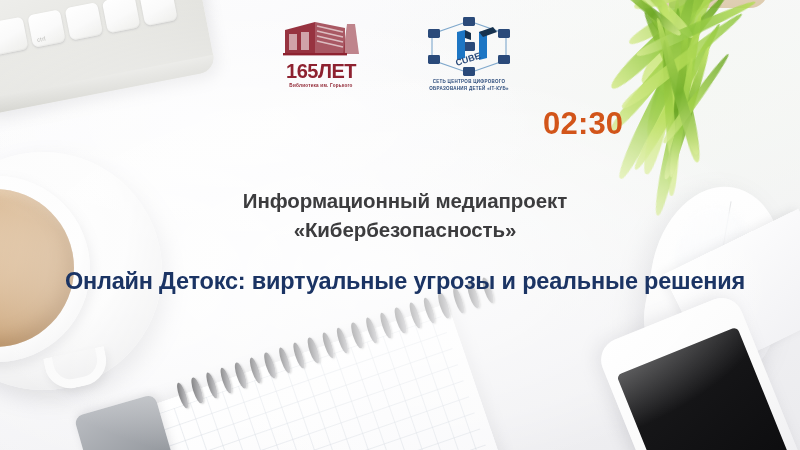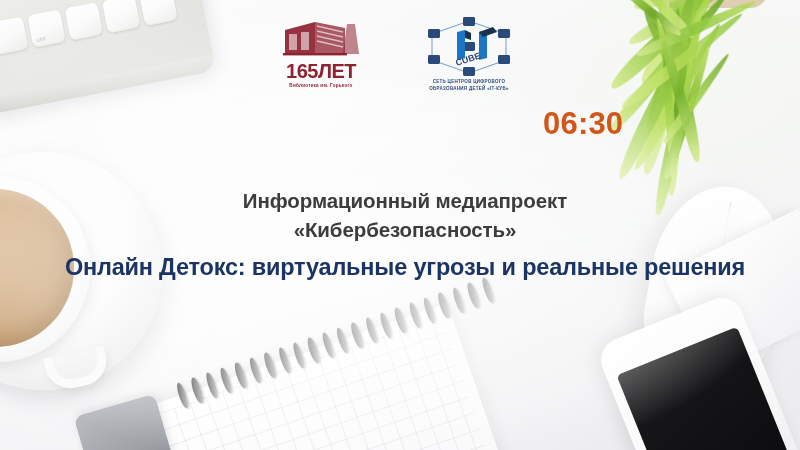--- a/index.html
+++ b/index.html
@@ -257,21 +257,21 @@
   
   .center-block {
     position: absolute; left: 60px; right: 50px; top: 186px;
     text-align: center;
   }
   .subtitle {
     font-size: 20.5px; font-weight: 700; color: #3c3c3e;
     line-height: 1.42; letter-spacing: -.1px;
   }
   .headline {
-    margin-top: 8px;
+    margin-top: 22px;
     font-size: 23.5px; font-weight: 700; color: #1b3464;
     line-height: 1.35; letter-spacing: -.2px;
   }
 
   .footer-org {
     position: absolute; left: 12px; top: 347px;
     font-size: 19px; font-weight: 700; color: #d2551a;
     letter-spacing: -.1px; white-space: nowrap;
   }
 </style>
@@ -424,21 +424,21 @@
             <text x="56" y="46" font-family="Liberation Sans, sans-serif" font-size="9" font-weight="700" fill="#2a4a7a" text-anchor="middle" transform="rotate(-18 56 46)">CUBE</text>
           </svg>
         </div>
         <div class="cube-sub">
           <div>СЕТЬ ЦЕНТРОВ ЦИФРОВОГО</div>
           <div>ОБРАЗОВАНИЯ ДЕТЕЙ «IT-КУБ»</div>
         </div>
       </div>
     </div>
 
-    <div class="time">06:30</div>
+    <div class="time">02:30</div>
 
     <div class="center-block">
       <div class="subtitle">
         <div>Информационный медиапроект</div>
         <div>«Кибербезопасность»</div>
       </div>
       <div class="headline">Онлайн Детокс: виртуальные угрозы и реальные решения</div>
     </div>
 
   </div>

